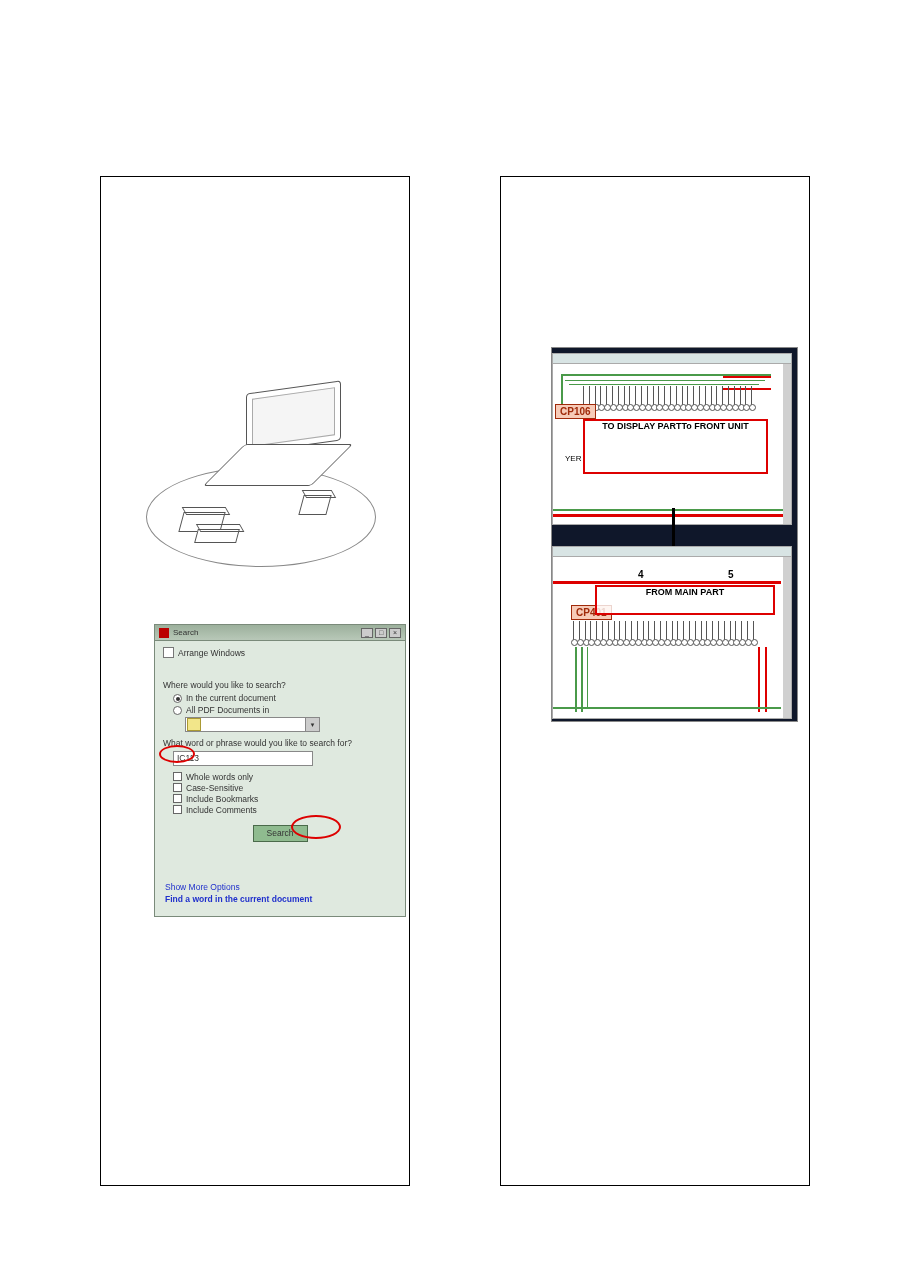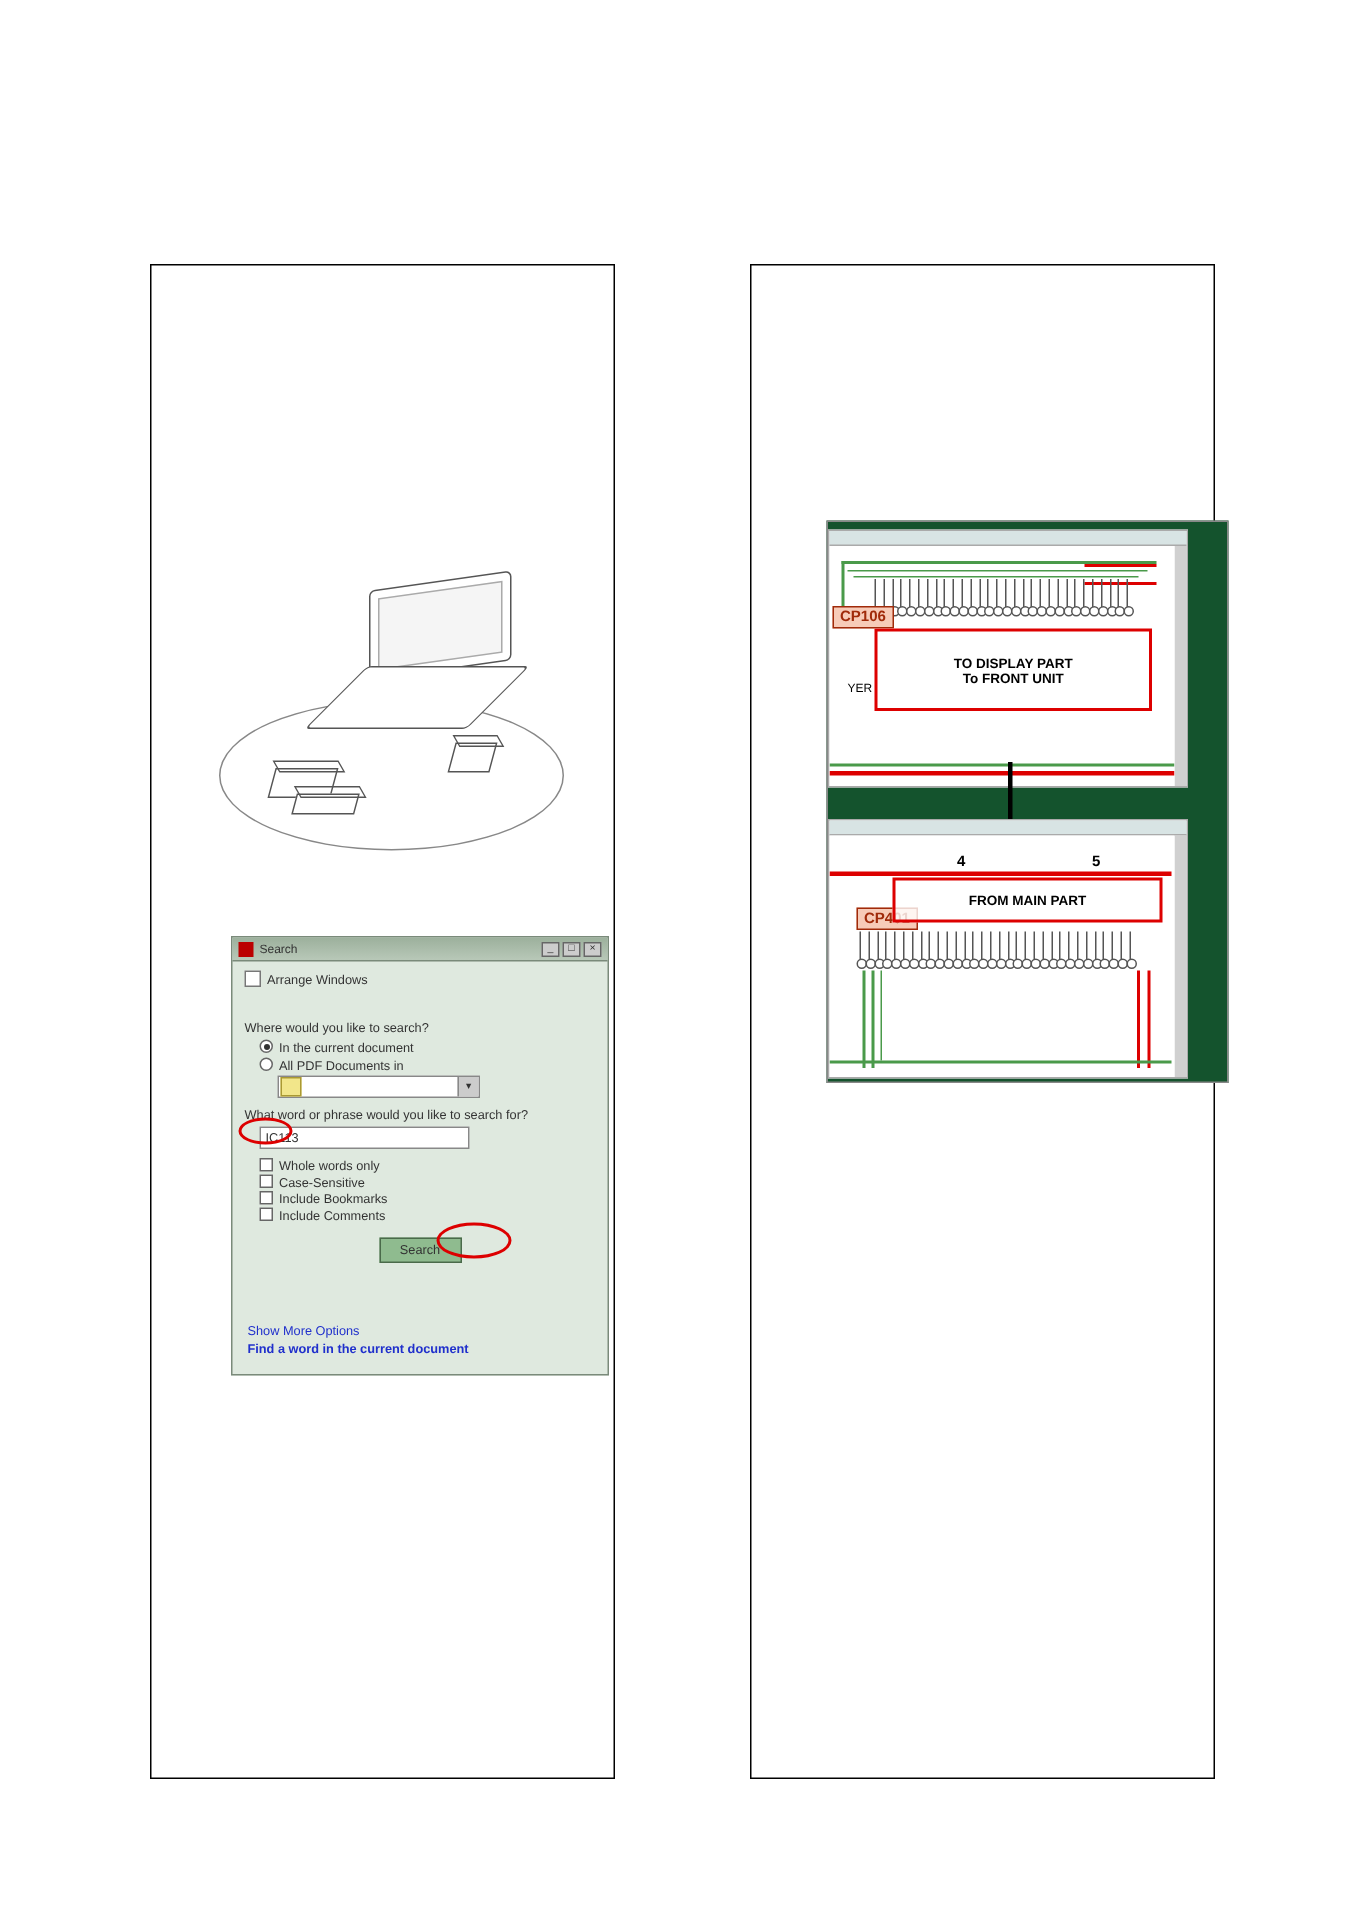--- a/index.html
+++ b/index.html
@@ -27,48 +27,48 @@
   .search-dlg { position: absolute; top: 447px; left: 53px; width: 252px; height: 293px; background: #dfe9df; border: 1px solid #7a8a7a; font-size: 8.5px; color: #333; }
   .titlebar { height: 16px; background: linear-gradient(#9cb09c, #b8c8b8); display: flex; align-items: center; padding: 0 4px; border-bottom: 1px solid #7a8a7a; }
   .titlebar .ticon { width: 10px; height: 10px; background: #b00; display: inline-block; margin-right: 4px; }
   .titlebar .tlabel { flex: 1; font-size: 8px; }
   .winbtns { display: flex; gap: 2px; }
   .winbtn { width: 12px; height: 10px; background: #ccc; border: 1px solid #666; font-size: 7px; line-height: 8px; text-align: center; }
   .dlg-body { padding: 6px 8px; }
   .arrange { display: flex; align-items: center; gap: 4px; margin-bottom: 22px; }
   .arrange .sq { width: 11px; height: 11px; border: 1px solid #777; background: #fff; }
   .qlabel { margin: 6px 0 3px 0; }
-  .radio-row { display: flex; align-items: flex-start; gap: 4px; margin: 2px 0 2px 10px; }
+  .radio-row { display: flex; align-items: flex-end; gap: 4px; margin: 2px 0 2px 10px; }
   .radio { width: 9px; height: 9px; border-radius: 50%; border: 1px solid #666; background: #fff; position: relative; }
   .radio.on::after { content:''; position:absolute; top:1.5px; left:1.5px; width:4px; height:4px; border-radius:50%; background:#333; }
   .combo { margin: 2px 0 6px 22px; width: 135px; height: 15px; border: 1px solid #888; background: #fff; display: flex; align-items: center; }
   .combo .ic { width: 14px; height: 13px; background: #f2e68a; border: 1px solid #aa9933; margin-left: 1px; }
   .combo .arrow { margin-left: auto; width: 14px; height: 13px; background: #ccc; border-left: 1px solid #888; text-align: center; font-size: 7px; line-height: 13px; }
   .textbox { margin: 2px 0 6px 10px; width: 140px; height: 15px; border: 1px solid #888; background: #fff; padding: 1px 3px; font-size: 8.5px; }
   .check-row { display: flex; gap: 4px; margin: 1px 0 1px 10px; }
   .chk { width: 9px; height: 9px; border: 1px solid #666; background: #fff; }
   .searchbtn { margin: 10px auto 0 auto; display: block; width: 55px; height: 17px; background: #8fbb8f; border: 1px solid #4a6a4a; font-size: 8.5px; text-align: center; line-height: 15px; }
   .links { position: absolute; bottom: 10px; left: 10px; }
   .link { color: #2030cc; font-size: 8.5px; margin: 2px 0; display: block; }
   .link.bold { font-weight: bold; }
   .red-ring { position: absolute; border: 2.5px solid #d00; border-radius: 50%; background: transparent; pointer-events: none; }
   .ring1 { top: 120px; left: 4px; width: 36px; height: 18px; }
   .ring2 { top: 190px; left: 136px; width: 50px; height: 24px; }
 
   
-  .diag-area { position: absolute; top: 170px; left: 50px; width: 268px; height: 375px; border: 1px solid #888; background: #14532d; }
+  .diag-area { position: absolute; top: 170px; left: 50px; width: 247px; height: 375px; border: 1px solid #888; background: #0f172a; }
   .diag-top { position: absolute; top: 5px; left: 0; width: 240px; height: 172px; background: #fff; border: 1px solid #aaa; }
   .diag-bot { position: absolute; top: 198px; left: 0; width: 240px; height: 173px; background: #fff; border: 1px solid #aaa; }
   .diag-toolbar { height: 10px; background: #d8e4e4; border-bottom: 1px solid #aaa; }
   .diag-sidesb { position: absolute; right: 0; top: 10px; bottom: 0; width: 8px; background: #d0d0d0; }
   .diag-content { position: absolute; top: 10px; left: 0; right: 8px; bottom: 0; background: #fff; overflow: hidden; }
 
   
   .cp-tag { position: absolute; padding: 1px 4px; background: #f7cbb8; color: #a02a0a; font-size: 10px; font-weight: bold; border: 1px solid #a02a0a; }
-  .red-box { position: absolute; border: 2.5px solid #d00; background: rgba(255,255,255,0.8); display: flex; flex-direction: column; align-items: center; justify-content: center; }
+  .red-box { position: absolute; border: 2.5px solid #d00; background: rgba(255,255,255,0.8); display: flex; flex-direction: row; align-items: flex-start; justify-content: center; }
   .red-box .txt { font-size: 9px; font-weight: bold; text-align: center; }
   .hline { position: absolute; height: 2px; background: #d00; }
   .gline { position: absolute; background: #4a9a4a; }
   .pins { position: absolute; display: flex; gap: 4.8px; }
   .pin { width: 1px; height: 22px; background: #555; position: relative; }
   .pin::after { content:''; position:absolute; bottom:-3px; left:-2px; width:5px; height:5px; border-radius:50%; border:1px solid #555; background:#fff; }
 
   .arrow-down { position: absolute; top: 160px; left: 120px; width: 3px; height: 60px; background: #000; }
   .arrow-down::after { content:''; position:absolute; bottom:-2px; left:-7px; width:0; height:0; border-left:8px solid transparent; border-right:8px solid transparent; border-top:14px solid #000; }
 

